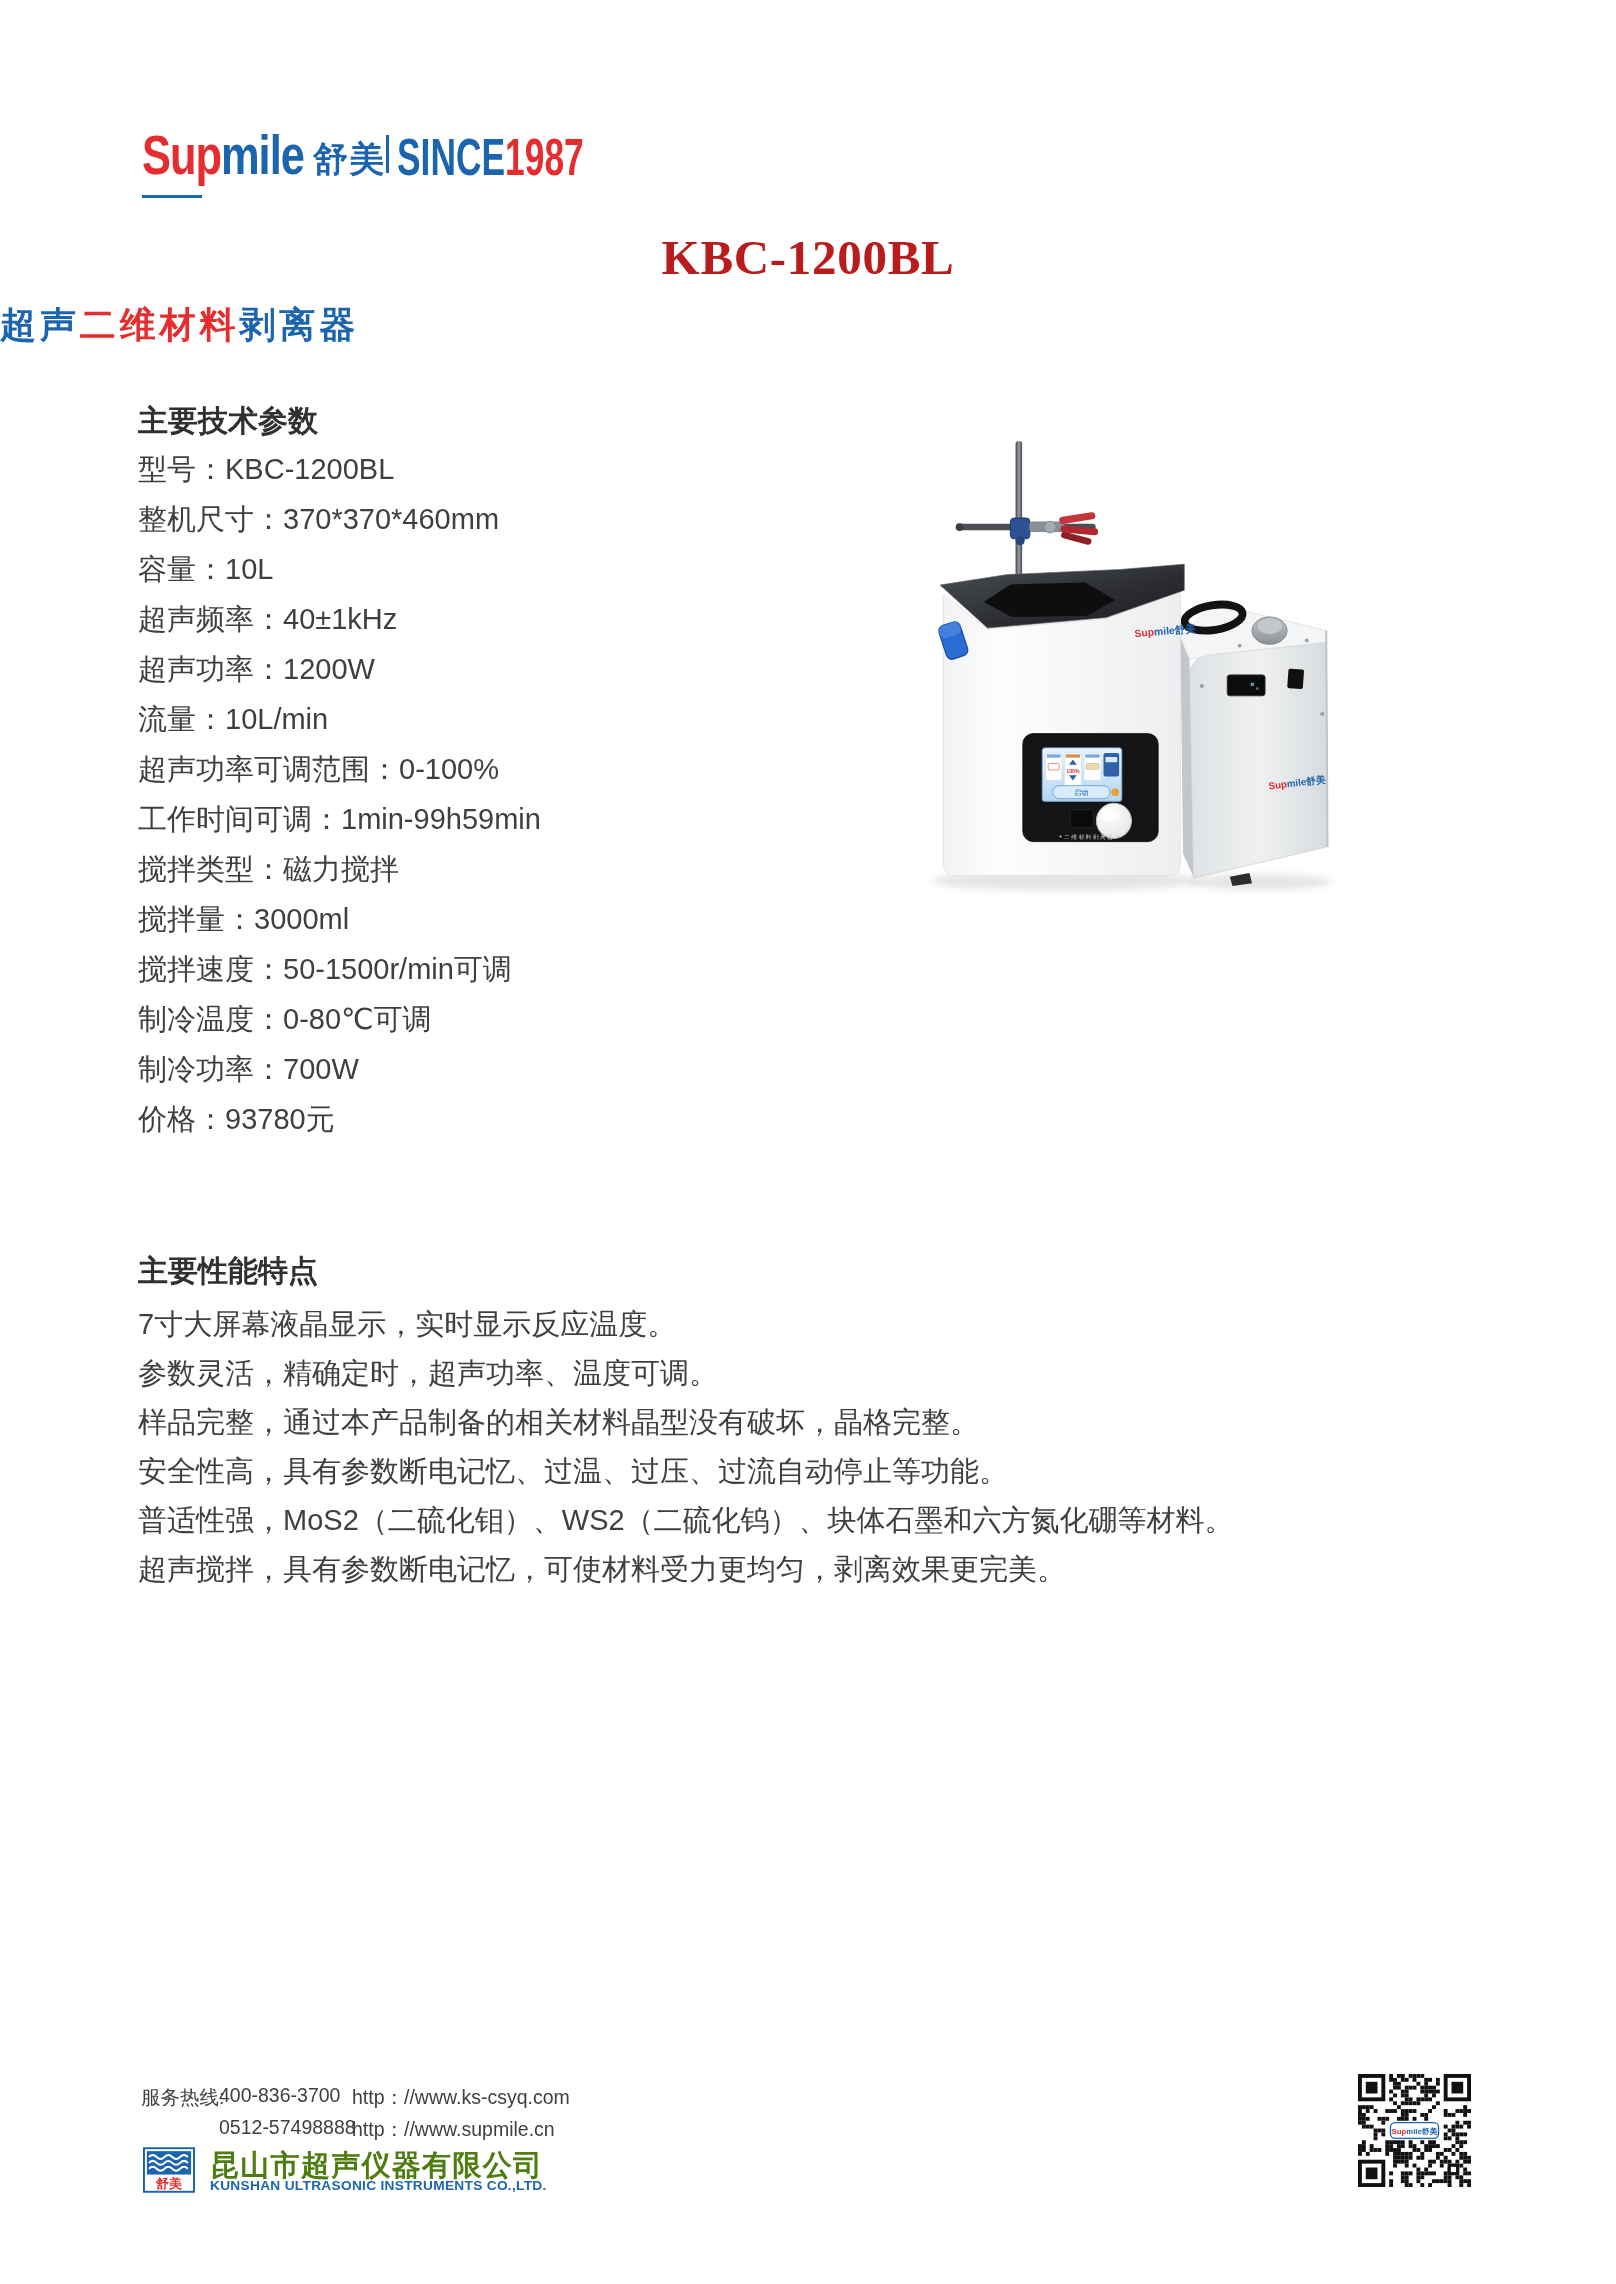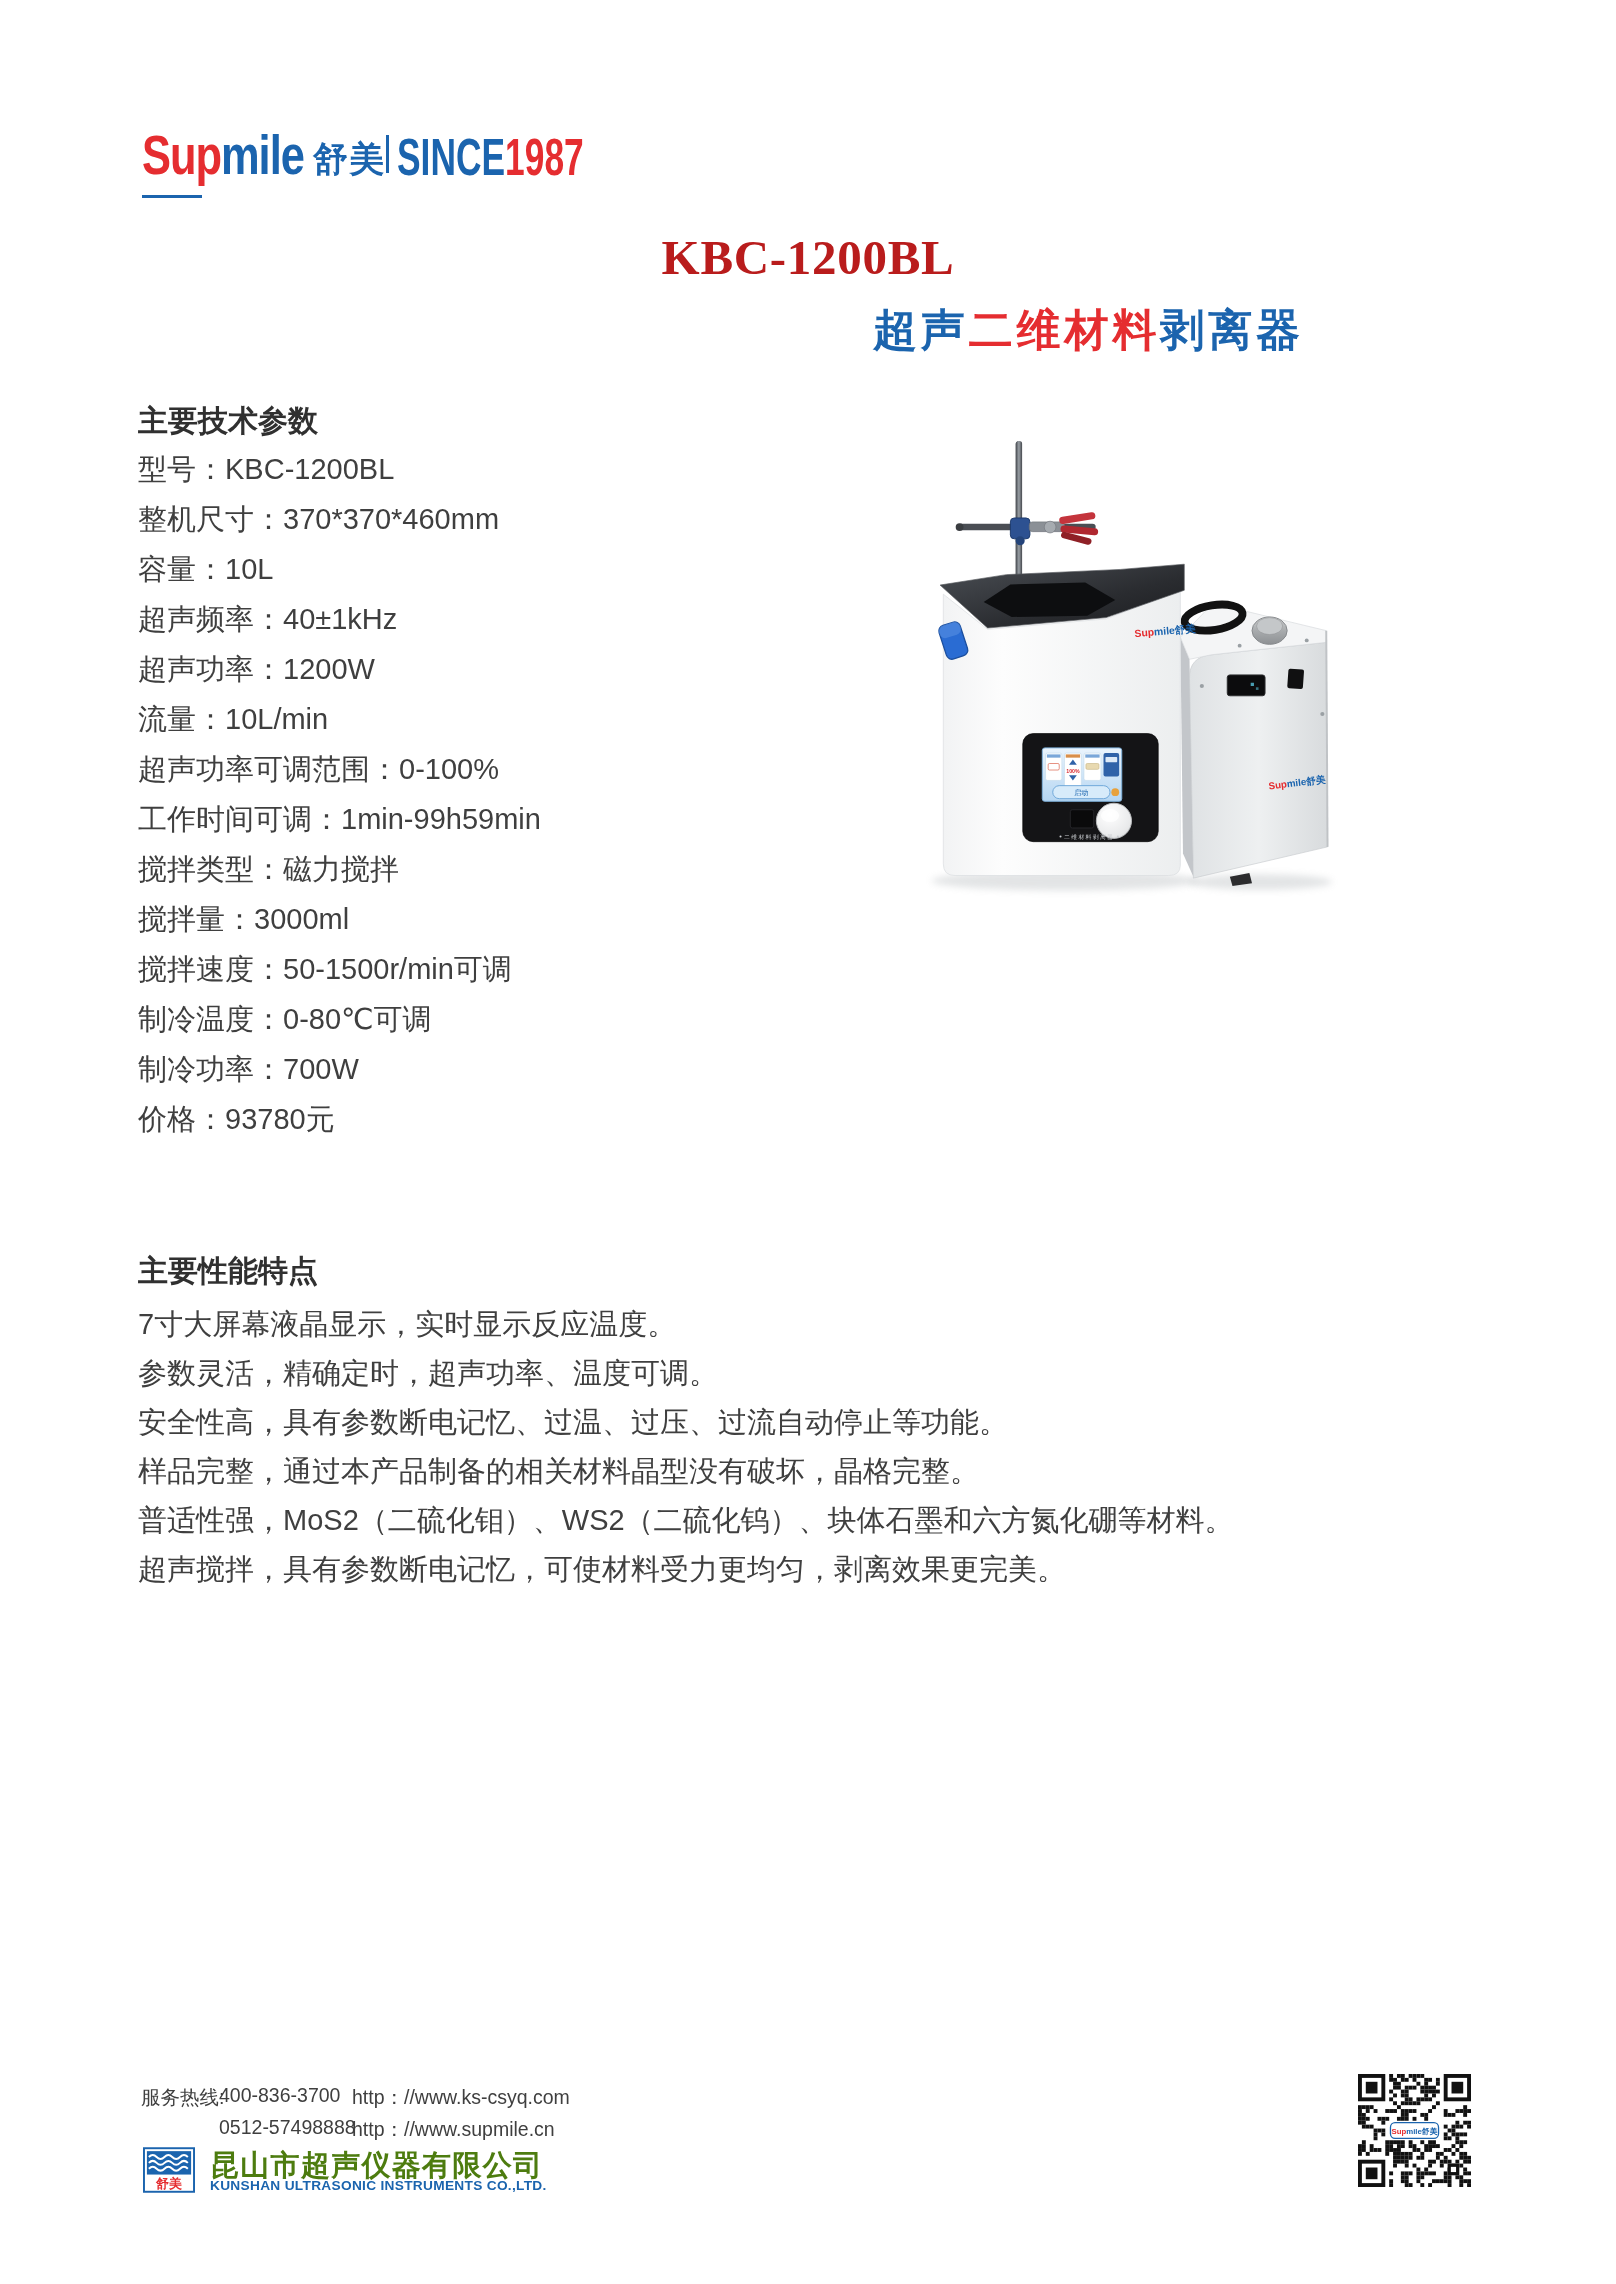--- a/index.html
+++ b/index.html
@@ -13,22 +13,22 @@
   .brand{position:absolute;left:142px;top:128px;width:495px;height:65px;}
   .brand .supmile{position:absolute;left:0;top:0;font-size:55px;line-height:55px;font-weight:bold;letter-spacing:-1.3px;transform:scaleX(.79);transform-origin:0 0;white-space:nowrap;}
   .brand .cn{position:absolute;left:171px;top:13px;font-size:35px;line-height:35px;font-weight:bold;color:#1b64ae;letter-spacing:1.3px;}
   .brand .divider{position:absolute;left:244px;top:6.5px;width:2.6px;height:38px;background:#1b64ae;}
   .brand .since{position:absolute;left:255px;top:2.6px;font-size:52px;line-height:52px;font-weight:bold;transform:scaleX(.68);transform-origin:0 0;white-space:nowrap;}
   .red{color:#e52d30;} .blue{color:#1b64ae;}
   .brand-dash{position:absolute;left:142px;top:195px;width:60px;height:3.3px;background:#1b64ae;}
   
   .model-title{position:absolute;left:0;top:229px;width:1616px;text-align:center;
     font-size:49px;font-weight:bold;color:#b91c1c;letter-spacing:0.7px;font-family:Liberation Serif, serif;}
-  .sub-title{position:absolute;left:0;top:301px;width:1304px;text-align:right;
-    font-size:44px;font-weight:bold;letter-spacing:3.9px;}
+  .sub-title{position:absolute;left:0;top:301px;width:1304px;text-align:left;
+    font-size:36px;font-weight:bold;letter-spacing:3.9px;}
   
   .specs-heading{position:absolute;left:138px;top:401px;font-size:30px;font-weight:bold;color:#303030;}
   .specs-list{position:absolute;left:138px;top:445px;margin:0;padding:0;list-style:none;}
   .specs-list li{height:50px;display:flex;align-items:center;font-size:29px;color:#3f3f3f;white-space:nowrap;}
   
   .features-heading{position:absolute;left:138px;top:1251px;font-size:30px;font-weight:bold;color:#303030;}
   .features-list{position:absolute;left:138px;top:1300px;margin:0;padding:0;list-style:none;}
   .features-list li{height:49px;display:flex;align-items:center;font-size:29px;color:#3f3f3f;white-space:nowrap;}
   
   .product-svg{position:absolute;left:899px;top:404px;width:495px;height:508px;}
@@ -76,22 +76,22 @@
     <li>搅拌速度：50-1500r/min可调</li>
     <li>制冷温度：0-80℃可调</li>
     <li>制冷功率：700W</li>
     <li>价格：93780元</li>
   </ul>
 
   <div class="features-heading">主要性能特点</div>
   <ul class="features-list">
     <li>7寸大屏幕液晶显示，实时显示反应温度。</li>
     <li>参数灵活，精确定时，超声功率、温度可调。</li>
+    <li>样品完整，通过本产品制备的相关材料晶型没有破坏，晶格完整。</li>
     <li>安全性高，具有参数断电记忆、过温、过压、过流自动停止等功能。</li>
-    <li>样品完整，通过本产品制备的相关材料晶型没有破坏，晶格完整。</li>
     <li>普适性强，MoS2（二硫化钼）、WS2（二硫化钨）、块体石墨和六方氮化硼等材料。</li>
     <li>超声搅拌，具有参数断电记忆，可使材料受力更均匀，剥离效果更完美。</li>
   </ul>
 
   <svg class="product-svg" viewBox="1380 620 760 780">
     <defs>
       <linearGradient id="slabG" x1="0" y1="0" x2="1" y2="1">
         <stop offset="0" stop-color="#4b4f55"></stop>
           <stop offset="0.6" stop-color="#2a2c30"></stop>
           <stop offset="1" stop-color="#1b1c1f"></stop>

